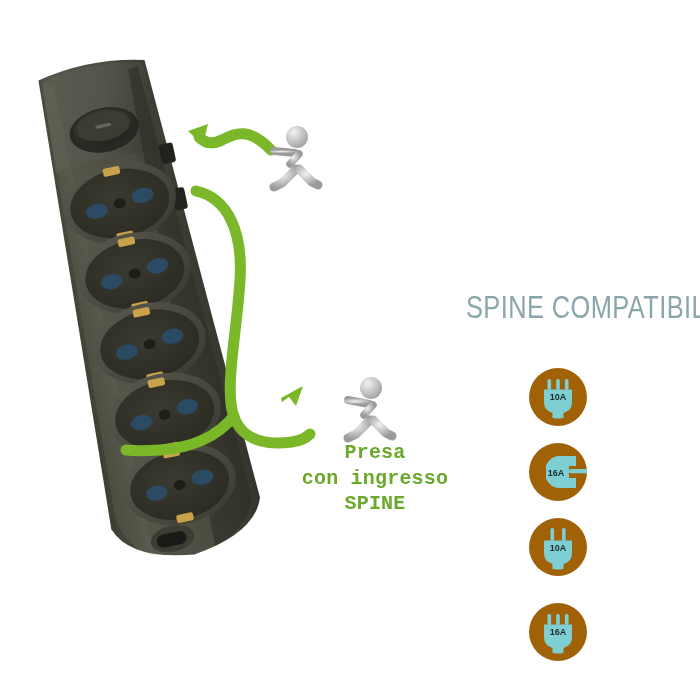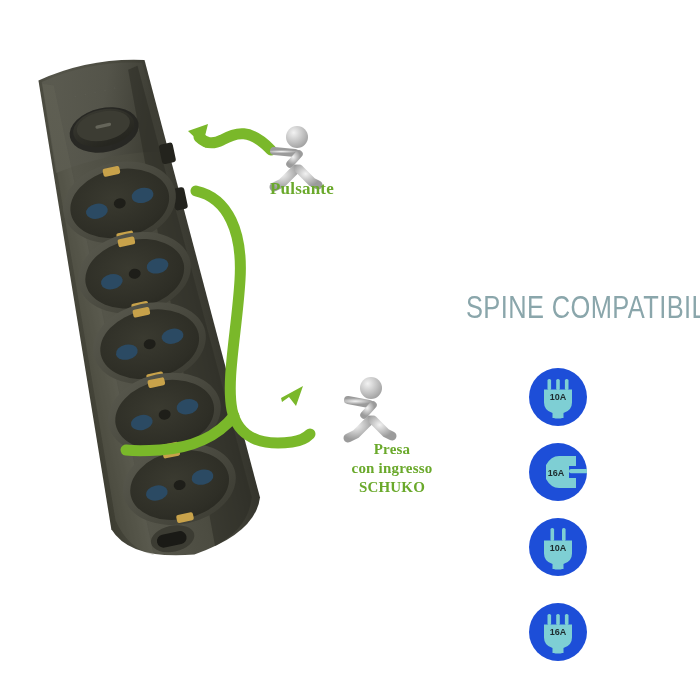--- a/index.html
+++ b/index.html
@@ -21,37 +21,37 @@
   .callout{
     position:absolute;
     color:#6aa92b;
     font-family:"Liberation Serif", serif;
     font-weight:bold;
     text-align:center;
     line-height:1.28;
     letter-spacing:.2px;
   }
   #label-onoff{left:238px;top:178px;width:128px;font-size:17px;}
-  #label-presa{left:317px;top:440px;width:150px;font-size:15px;}
+  #label-presa{left:300px;top:440px;width:150px;font-size:20px;font-family:Liberation Mono, monospace;}
   .callout .ln{display:block;white-space:nowrap;}
 
   
   #compat-title{
     position:absolute;left:466px;top:290px;
     font-family:"Liberation Sans Narrow","Liberation Sans",sans-serif;
     font-size:31px;letter-spacing:.5px;
     color:#8aa6ab;
     font-weight:400;
     transform:scaleX(.82);
     transform-origin:left center;
     white-space:nowrap;
   }
   .plug-badge{
     position:absolute;width:58px;height:58px;border-radius:50%;
-    background:#1d4ed8;
+    background:#a16207;
   }
   .plug-badge svg{display:block;width:58px;height:58px;}
   .badge-amp{
     font-family:"Liberation Sans",sans-serif;
     font-size:9px;font-weight:bold;fill:#1d2b2d;
   }
 </style>
 </head>
 <body>
 
@@ -202,27 +202,26 @@
     </defs>
     <circle cx="35" cy="14" r="11" fill="url(#sfB)"></circle>
     <path d="M 35 25 L 35 47" stroke="url(#sfB)" stroke-width="13" stroke-linecap="round"></path>
     <path d="M 33 30 L 12 26" stroke="url(#sfB)" stroke-width="8" stroke-linecap="round"></path>
     <path d="M 37 31 L 28 41" stroke="url(#sfB)" stroke-width="7.5" stroke-linecap="round"></path>
     <path d="M 34 46 L 20 60 L 12 64" stroke="url(#sfB)" stroke-width="9" stroke-linecap="round" fill="none"></path>
     <path d="M 37 46 L 50 59 L 56 62" stroke="url(#sfB)" stroke-width="9" stroke-linecap="round" fill="none"></path>
   </svg>
 
   <div class="callout" id="label-onoff">
-    <span class="ln">Pulsante</span>
   </div>
 
   <div class="callout" id="label-presa">
     <span class="ln">Presa</span>
     <span class="ln">con ingresso</span>
-    <span class="ln">SCHUKO</span>
+    <span class="ln">SPINE</span>
   </div>
 
   <div id="compat-title">SPINE COMPATIBILI</div>
 
   <div class="plug-badge" style="left:529px;top:368px;">
     <svg viewBox="0 0 58 58">
       <rect x="18.5" y="11" width="3.6" height="11" rx="1.6" fill="#7ecfd4"></rect>
       <rect x="27.2" y="11" width="3.6" height="11" rx="1.6" fill="#7ecfd4"></rect>
       <rect x="35.9" y="11" width="3.6" height="11" rx="1.6" fill="#7ecfd4"></rect>
       <path d="M 15 21.5 h 28 v 13 q 0 8 -8.5 10.5 v 5 h -11 v -5 Q 15 42.5 15 34.5 z" fill="#7ecfd4"></path>

